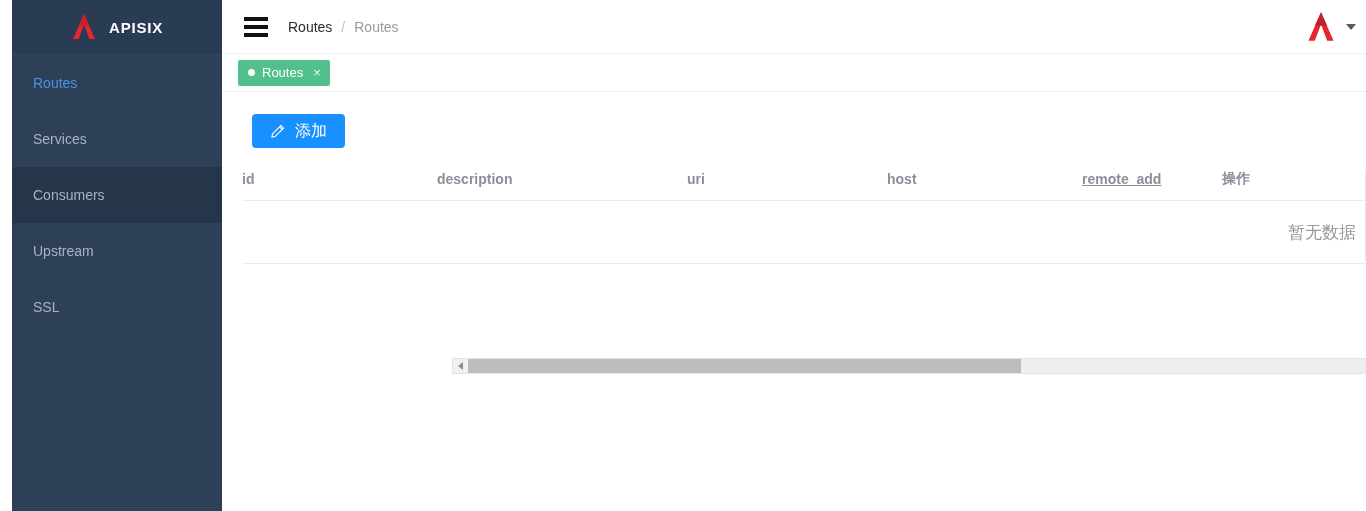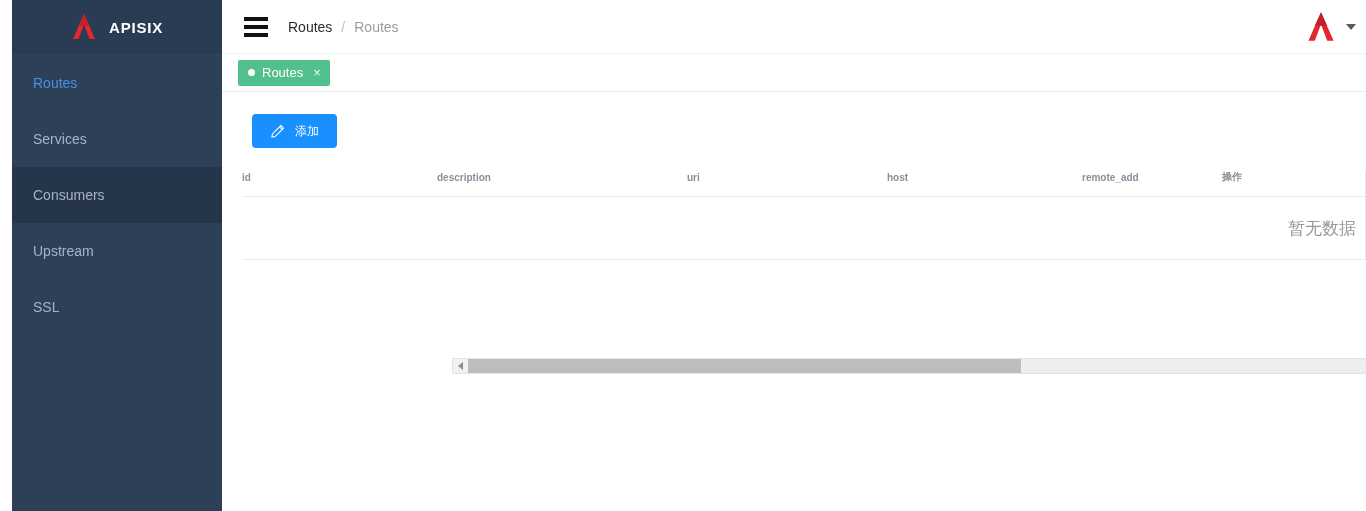--- a/index.html
+++ b/index.html
@@ -207,56 +207,56 @@
   }
   .btn-add {
     display: inline-flex;
     align-items: center;
     justify-content: center;
     gap: 10px;
     height: 34px;
     padding: 0 18px;
     background: #1890ff;
     color: #ffffff;
-    font-size: 12px;
+    font-size: 16px;
     border: none;
     border-radius: 4px;
     cursor: pointer;
     font-family: Liberation Sans, sans-serif;
   }
   .pencil-icon { width: 15px; height: 15px; display: block; }
 
   
   .table-wrap {
     margin-top: 22px;
     position: relative;
     overflow: hidden;
   }
   table.routes-table {
     width: 1136px;
     margin-left: 20px;
     border-collapse: collapse;
     table-layout: fixed;
   }
   table.routes-table thead th {
-    font-size: 10px;
+    font-size: 14px;
     font-weight: bold;
     color: #8a8f99;
     text-align: left;
     padding: 0 0 12px 0;
     background: #ffffff;
     border-bottom: 1px solid #ececec;
     white-space: nowrap;
     overflow: hidden;
   }
   th.col-id          { width: 195px; padding-left: 40px; }
   th.col-description { width: 250px; }
   th.col-uri         { width: 200px; }
   th.col-host        { width: 195px; }
-  th.col-remote      { width: 140px; }
+  th.col-remote      { width: 140px; text-decoration: underline; }
   th.col-action      { width: 156px; padding-left: 12px; }
 
   tbody td.empty-cell {
     height: 60px;
     text-align: right;
     padding-right: 22px;
     color: #9a9a9a;
     font-size: 17px;
     vertical-align: middle;
     border-bottom: 1px solid #ececec;

